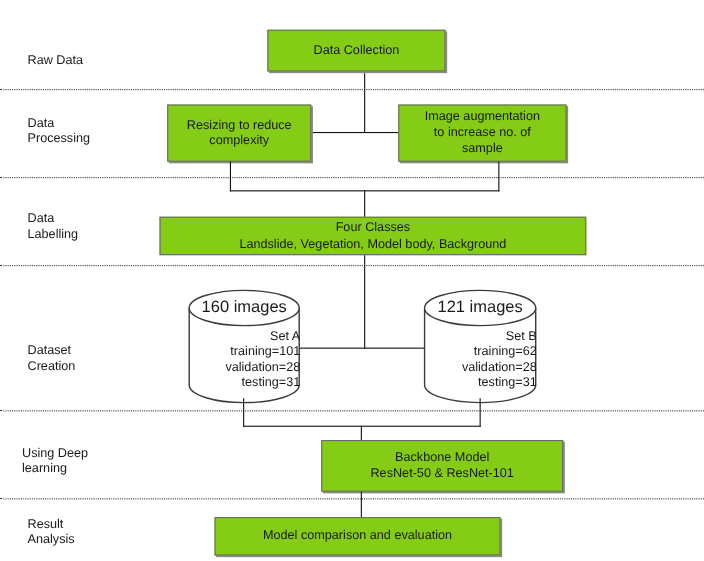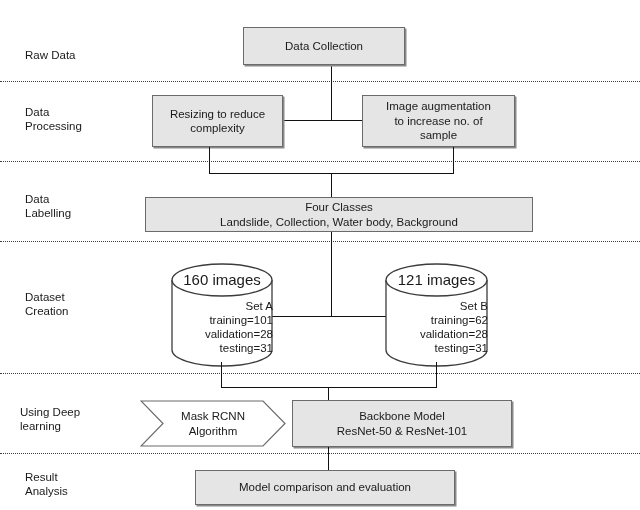--- a/index.html
+++ b/index.html
@@ -35,21 +35,21 @@
     width: 640px;
     height: 0;
     border-top: 1.5px dotted #3a3a3a;
   }
 
   
   .box {
     position: absolute;
     box-sizing: border-box;
     border: 1.2px solid #6b6b6b;
-    background: #e5e5e5;
+    background: #84cc16;
     display: flex;
     align-items: center;
     justify-content: center;
     text-align: center;
     font-size: 11.5px;
     line-height: 14.5px;
     color: #1a1a1a;
     white-space: pre-line;
     padding: 2px 4px;
   }
@@ -136,21 +136,21 @@
   <div class="divider" style="top:453px;"></div>
 
   <div class="stage-label" style="left:25px; top:48px; width:120px;">Raw Data</div>
 
   <div class="stage-label" style="left:25px; top:105px; width:120px;">Data
 Processing</div>
 
   <div class="stage-label" style="left:25px; top:192px; width:120px;">Data
 Labelling</div>
 
-  <div class="stage-label" style="left:25px; top:290px; width:120px;">Dataset
+  <div class="stage-label" style="left:25px; top:312px; width:120px;">Dataset
 Creation</div>
 
   <div class="stage-label" style="left:20px; top:405px; width:125px;">Using Deep
 learning</div>
 
   <div class="stage-label" style="left:25px; top:470px; width:120px;">Result
 Analysis</div>
 
   <div class="conn-v" style="left:331px; top:65px; height:55px;"></div>
   <div class="conn-h" style="left:283px; top:120px; width:80px;"></div>
@@ -163,21 +163,21 @@
   <div class="box shadowed" style="left:362px; top:95px; width:153px; height:52px;">Image augmentation
 to increase no. of
 sample</div>
 
   <div class="conn-v" style="left:209px; top:147px; height:27px;"></div>
   <div class="conn-v" style="left:453px; top:147px; height:27px;"></div>
   <div class="conn-h" style="left:209px; top:173px; width:245px;"></div>
   <div class="conn-v" style="left:331px; top:173px; height:25px;"></div>
 
   <div class="box" style="left:145px; top:197px; width:388px; height:35px;">Four Classes
-Landslide, Collection, Water body, Background</div>
+Landslide, Vegetation, Model body, Background</div>
 
   <div class="conn-v" style="left:331px; top:232px; height:85px;"></div>
   <div class="conn-h" style="left:271px; top:316px; width:116px;"></div>
 
   <div class="cylinder" style="left:171px; top:263px; width:102px; height:104px;">
     <svg width="102" height="104" viewBox="0 0 102 104">
       <path d="M1,17 L1,87 A50,16 0 0 0 101,87 L101,17" fill="#ffffff" stroke="#3c3c3c" stroke-width="1.3"></path>
       <ellipse cx="51" cy="17" rx="50" ry="16" fill="#ffffff" stroke="#3c3c3c" stroke-width="1.3"></ellipse>
     </svg>
     <div class="cyl-top-label" style="top:11px;">160 images</div>
@@ -197,27 +197,20 @@
 training=62
 validation=28
 testing=31</div>
   </div>
 
   <div class="conn-v" style="left:221px; top:362px; height:26px;"></div>
   <div class="conn-v" style="left:436px; top:362px; height:26px;"></div>
   <div class="conn-h" style="left:221px; top:387px; width:216px;"></div>
   <div class="conn-v" style="left:328px; top:387px; height:14px;"></div>
 
-  <div class="chevron" style="left:140px; top:400px; width:146px; height:47px;">
-    <svg width="146" height="47" viewBox="0 0 146 47">
-      <path d="M1,1 L123,1 L145,23.5 L123,46 L1,46 L23,23.5 Z" fill="#ffffff" stroke="#6b6b6b" stroke-width="1.2"></path>
-    </svg>
-    <div class="chevron-label">Mask RCNN
-Algorithm</div>
-  </div>
 
   <div class="box shadowed" style="left:292px; top:400px; width:220px; height:47px;">Backbone Model
 ResNet-50 &amp; ResNet-101</div>
 
   <div class="conn-v" style="left:328px; top:447px; height:24px;"></div>
 
   <div class="box shadowed" style="left:195px; top:470px; width:260px; height:35px;">Model comparison and evaluation</div>
 
 </div>
 

